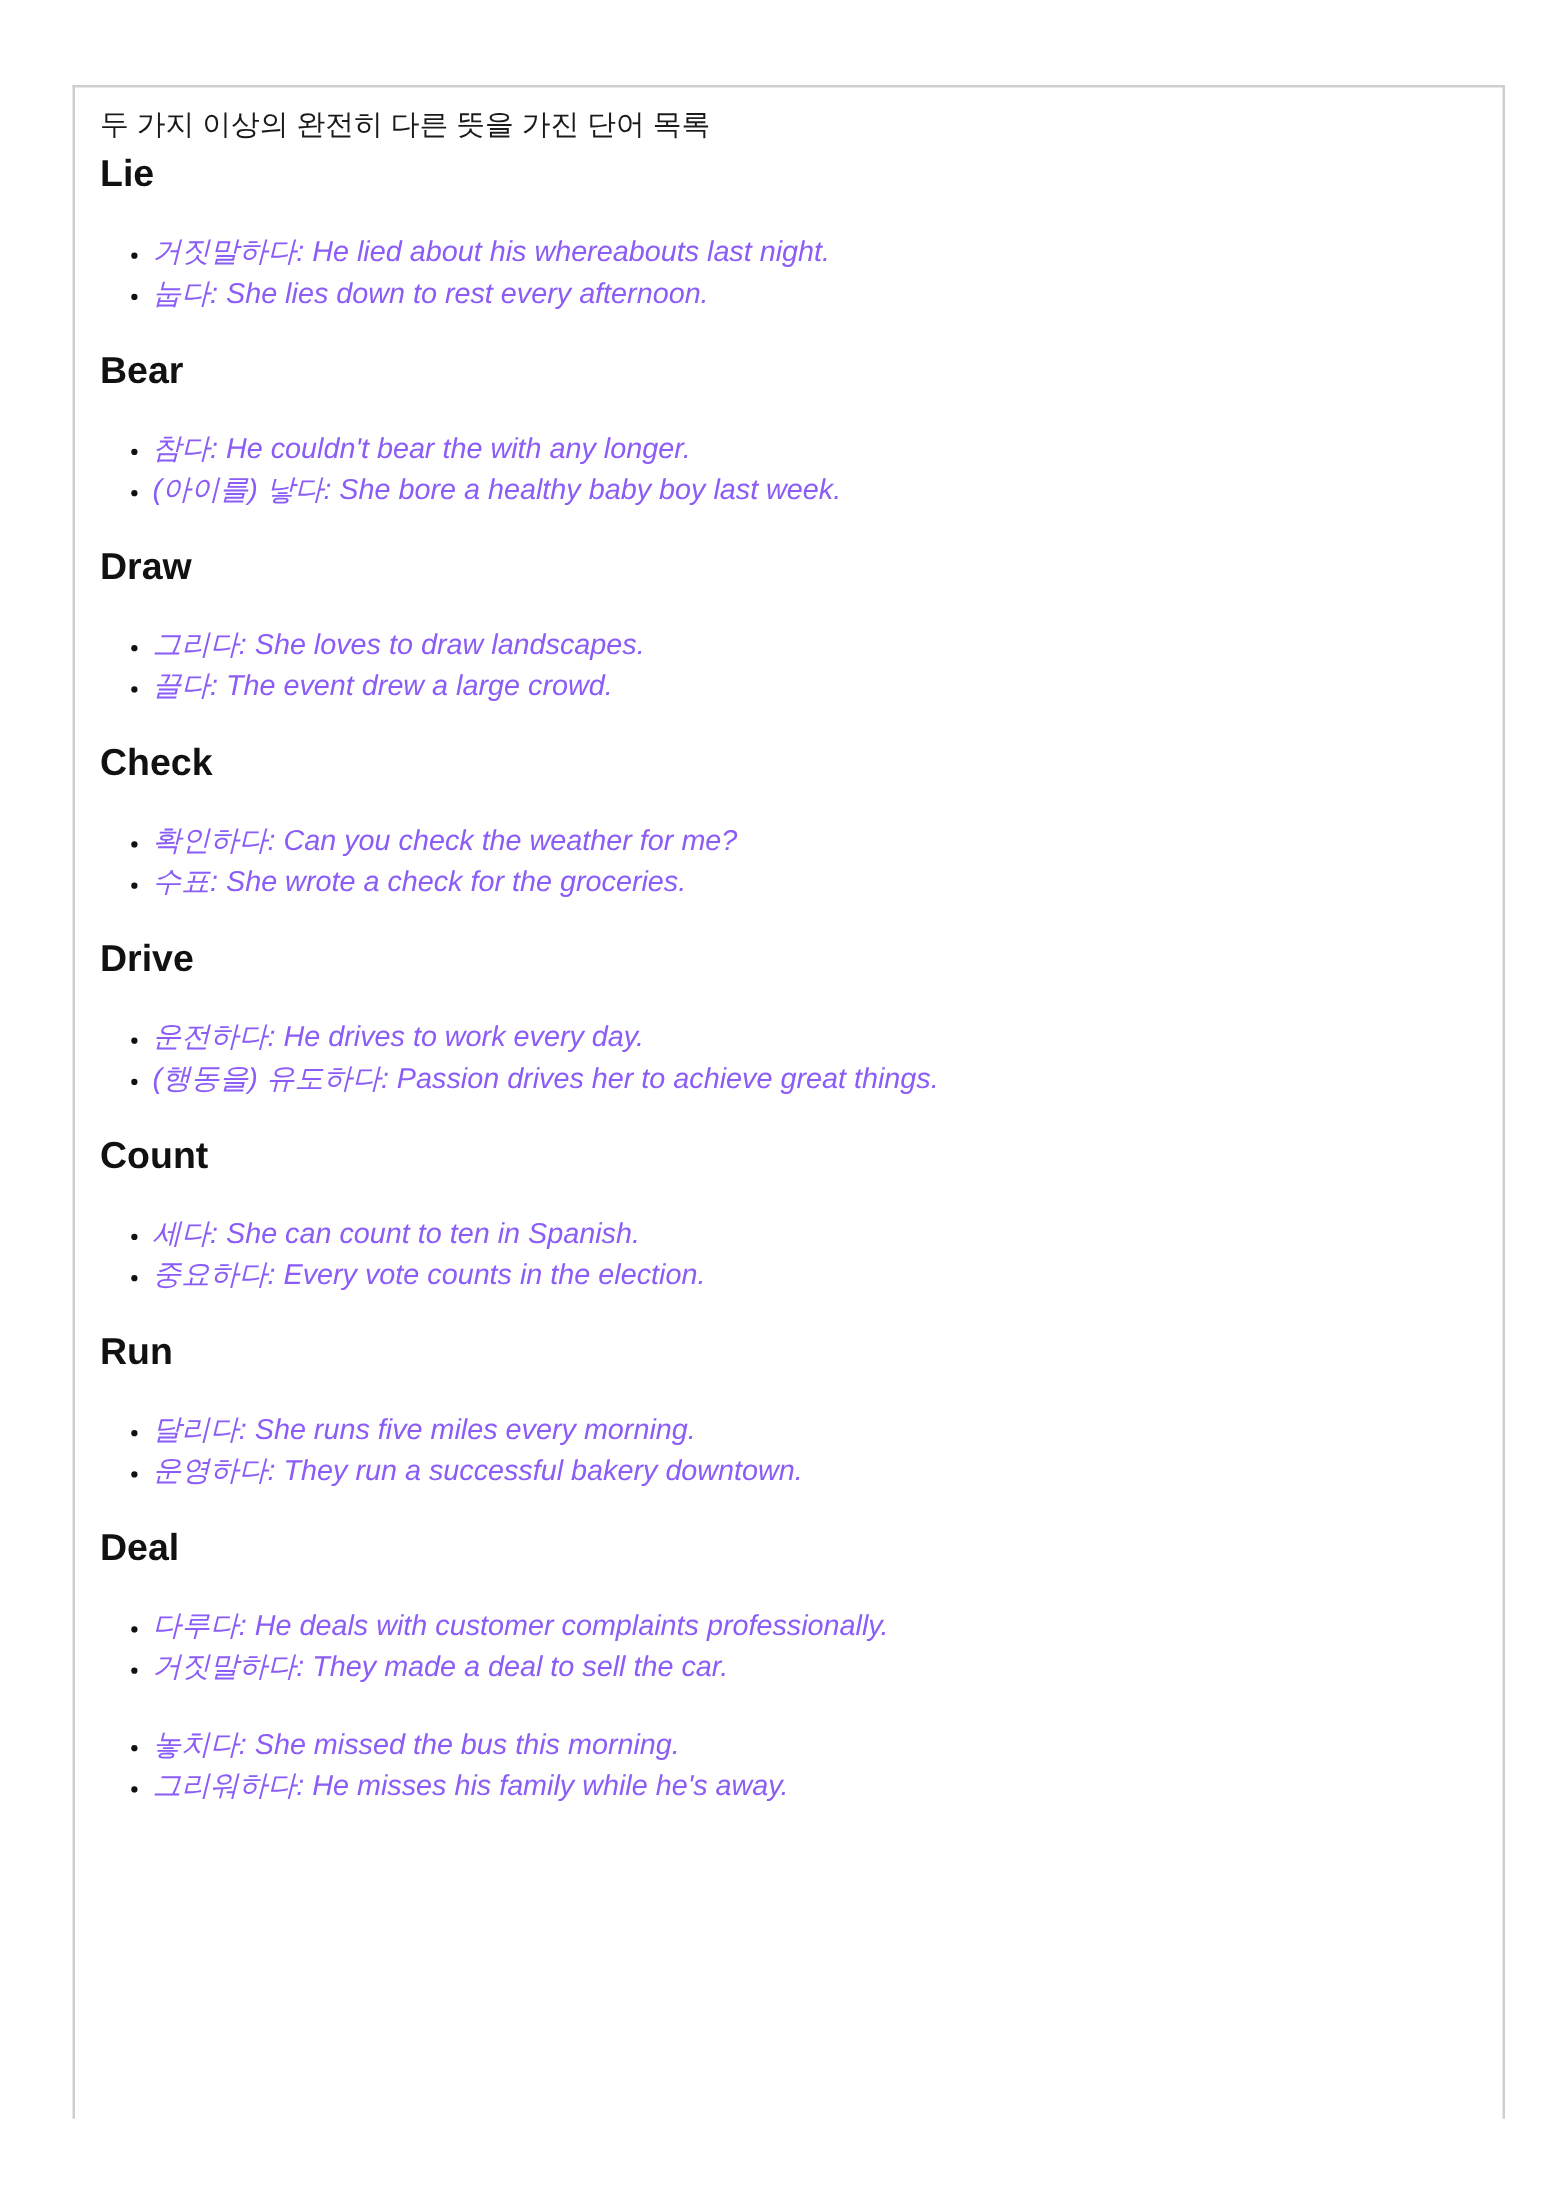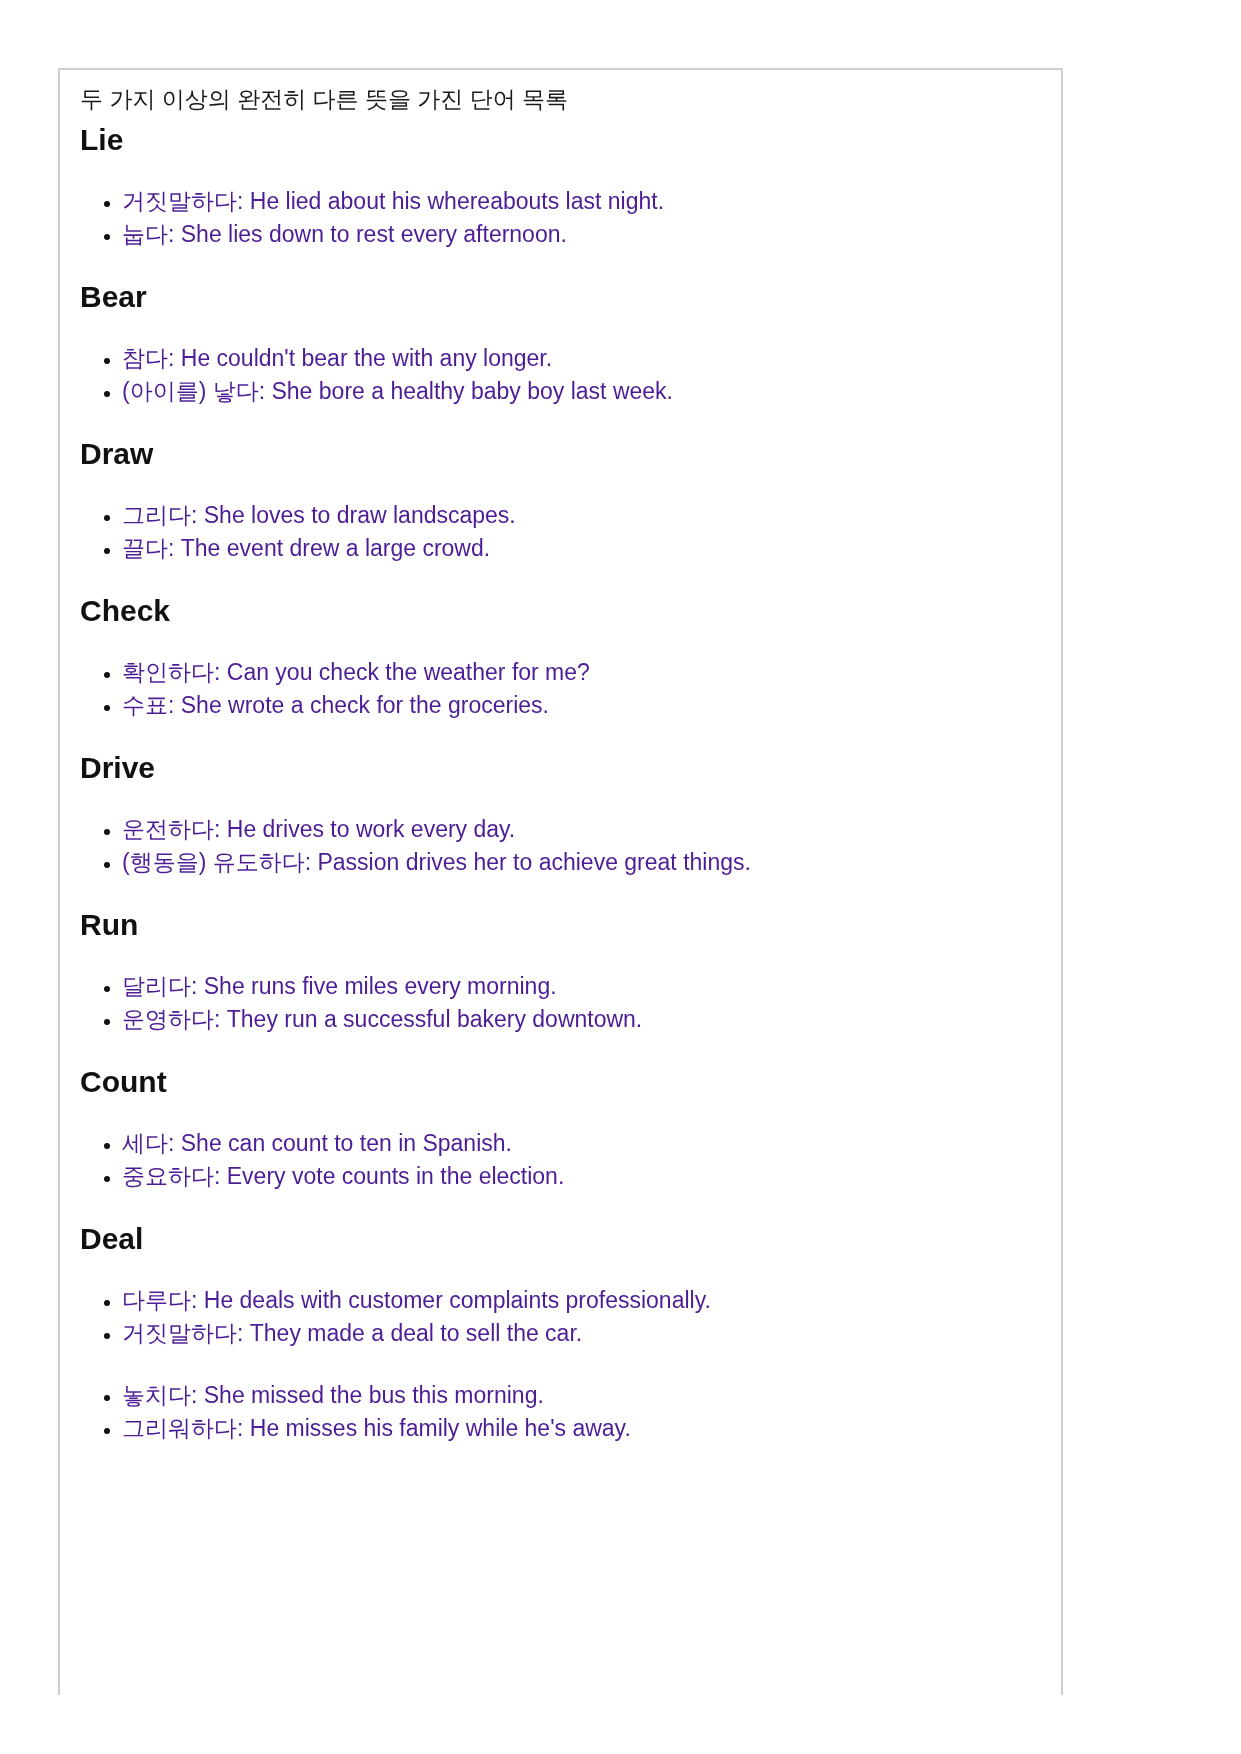--- a/index.html
+++ b/index.html
@@ -11,21 +11,21 @@
     width: 1241px;
     height: 1754px;
     position: relative;
     font-family: "Liberation Sans", "DejaVu Sans", sans-serif;
     color: #1a1a1a;
   }
   .content-card {
     position: absolute;
     left: 58px;
     top: 68px;
-    width: 1005px;
+    width: 1146px;
     height: 1627px;
     box-sizing: border-box;
     border: 2px solid #cfcfcf;
     border-bottom: none;
     padding: 13px 20px 0 20px;
     overflow: hidden;
     background: #ffffff;
   }
   .intro {
     margin: 0 0 7px 0;
@@ -44,21 +44,22 @@
     margin-top: 0;
   }
   .word-section ul {
     margin: 29px 0;
     padding-left: 42px;
     list-style-type: disc;
   }
   .word-section li {
     font-size: 23px;
     line-height: 33px;
-    color: #4c1d95;
+    color: #8b5cf6;
+    font-style: italic;
   }
   .word-section li::marker {
     color: #111111;
     font-size: 19px;
   }
 </style>
 </head>
 <body>
 
 <div class="content-card">
@@ -100,32 +101,32 @@
   <div class="word-section">
     <h3>Drive</h3>
     <ul>
       <li>운전하다: He drives to work every day.</li>
       <li>(행동을) 유도하다: Passion drives her to achieve great things.</li>
     </ul>
   </div>
 
 
   <div class="word-section">
+    <h3>Count</h3>
+    <ul>
+      <li>세다: She can count to ten in Spanish.</li>
+      <li>중요하다: Every vote counts in the election.</li>
+    </ul>
+  </div>
+
+  <div class="word-section">
     <h3>Run</h3>
     <ul>
       <li>달리다: She runs five miles every morning.</li>
       <li>운영하다: They run a successful bakery downtown.</li>
-    </ul>
-  </div>
-
-  <div class="word-section">
-    <h3>Count</h3>
-    <ul>
-      <li>세다: She can count to ten in Spanish.</li>
-      <li>중요하다: Every vote counts in the election.</li>
     </ul>
   </div>
 
   <div class="word-section">
     <h3>Deal</h3>
     <ul>
       <li>다루다: He deals with customer complaints professionally.</li>
       <li>거짓말하다: They made a deal to sell the car.</li>
     </ul>
   </div>

